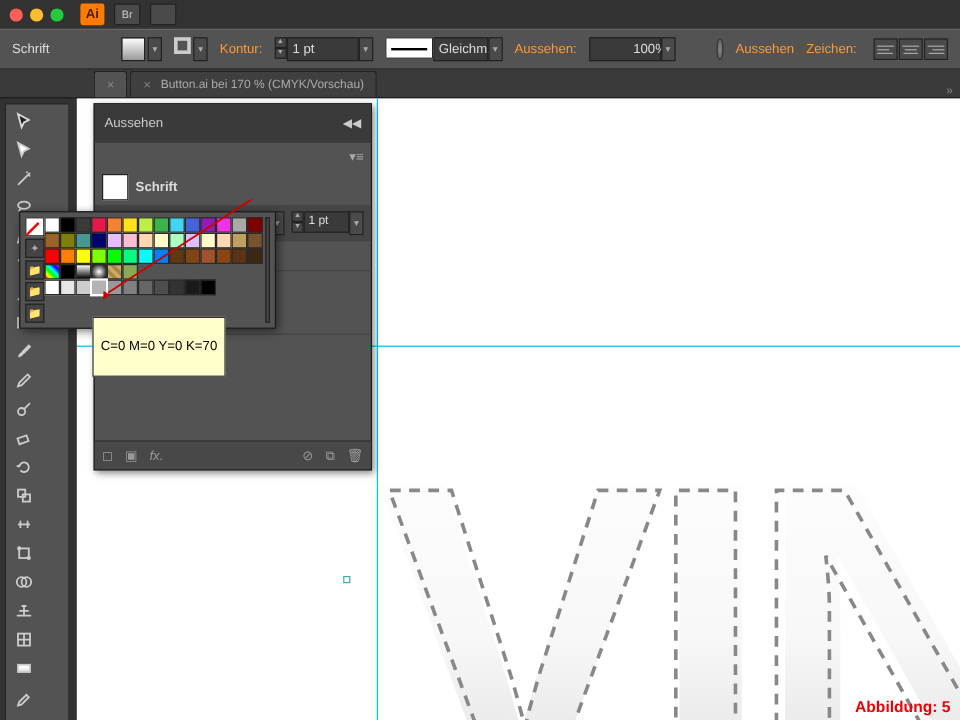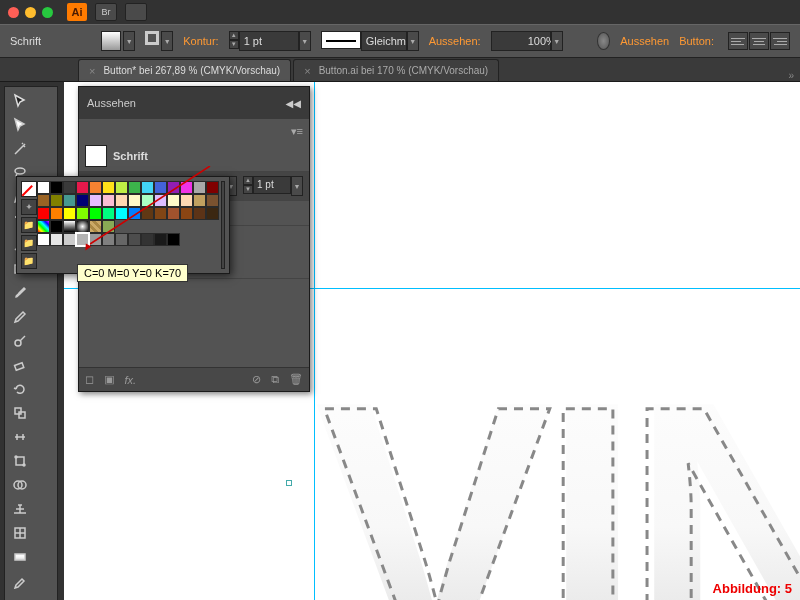--- a/index.html
+++ b/index.html
@@ -74,21 +74,21 @@
 .swatches { position: absolute; left: 16px; top: 176px; width: 214px; background: #535353; border: 1px solid #1a1a1a; z-index: 40; box-shadow: 2px 2px 8px rgba(0,0,0,.6); }
 .sw-body { padding: 4px; display: flex; }
 .sw-left { width: 18px; display: flex; flex-direction: column; gap: 2px; }
 .sw-lico { width: 16px; height: 16px; background: #444; border: 1px solid #222; display: flex; align-items: center; justify-content: center; font-size: 9px; color: #aaa; }
 .sw-grid { flex: 1; display: flex; flex-direction: column; gap: 0; }
 .sw-row { display: flex; }
 .sw-cell { width: 13px; height: 13px; border: 1px solid #2a2a2a; }
 .sw-cell.sel { outline: 2px solid #fff; outline-offset: -1px; z-index: 2; position: relative; }
 .sw-scroll { width: 14px; background: #444; margin-left: 2px; border: 1px solid #222; position: relative; }
 .sw-thumb { position: absolute; top: 2px; left: 1px; right: 1px; height: 30px; background: #666; border-radius: 2px; }
-.tooltip { position: absolute; left: 77px; top: 264px; background: #ffffcc; border: 1px solid #333; padding: 2px 6px; font-size: 11px; color: #000; z-index: 50; white-space: nowrap; }
+.tooltip { position: absolute; left: 77px; top: 264px; background: #ffffcc; border: 1px solid #333; padding: 18px 6px; font-size: 11px; color: #000; z-index: 50; white-space: nowrap; }
 .connector { position: absolute; left: 90px; top: 166px; width: 130px; height: 80px; z-index: 45; pointer-events: none; }
 .redo-arrow-cap { position: absolute; left: 82px; top: 241px; color: #c00; font-size: 11px; z-index: 46; transform: rotate(30deg); }
 
 </style>
 </head>
 <body>
 
 <div class="titlebar">
   <div class="traffic">
     <div class="tl red"></div>
@@ -126,21 +126,21 @@
       <div class="dd">▼</div>
     </div>
   <span class="cb-label orange">Aussehen:</span>
   <div style="display:flex">
       <div class="cb-field w50">100%</div>
       <div class="dd">▼</div>
     </div>
   <div style="flex:0 0 14px"></div>
   <div class="globe"></div>
   <span class="cb-label orange">Aussehen</span>
-  <span class="cb-label orange">Button:</span>
+  <span class="cb-label orange">Zeichen:</span>
   <div class="align-btns">
     <div class="align-btn">
         <span style="width:100%"></span>
         <span style="width:70%"></span>
         <span style="width:90%"></span>
       </div>
     <div class="align-btn">
         <span style="width:100%;margin:0 auto"></span>
         <span style="width:70%;margin:0 auto"></span>
         <span style="width:90%;margin:0 auto"></span>
@@ -149,21 +149,20 @@
         <span style="width:100%;margin-left:auto"></span>
         <span style="width:70%;margin-left:auto"></span>
         <span style="width:90%;margin-left:auto"></span>
       </div>
   </div>
 </div>
 
 <div class="doctabs">
   <div class="tab">
       <span class="x">×</span>
-      <span>Button* bei 267,89 % (CMYK/Vorschau)</span>
     </div>
   <div class="tab inactive">
       <span class="x">×</span>
       <span>Button.ai bei 170 % (CMYK/Vorschau)</span>
     </div>
   <span class="tabs-chev">»</span>
 </div>
 
 <div class="canvas-wrap">
   <div class="ruler-guide-h"></div>

